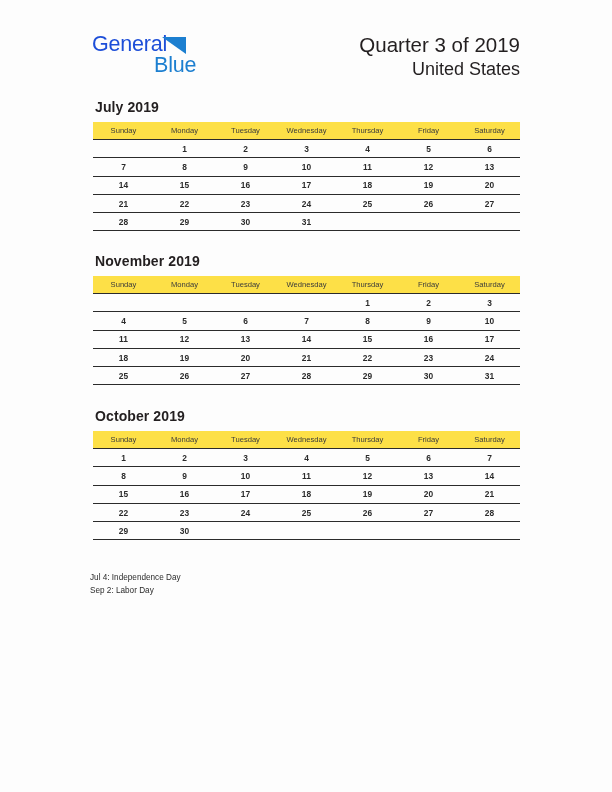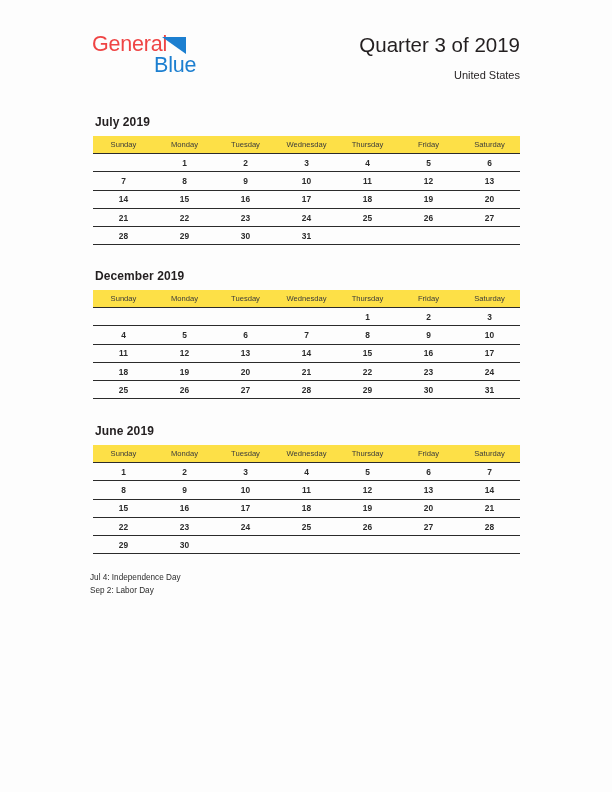--- a/index.html
+++ b/index.html
@@ -33,21 +33,21 @@
   }
   .logo-row1 {
     position: relative;
     height: 24px;
   }
   .logo-general {
     position: absolute;
     left: 0; top: 0;
     font-size: 21.5px;
     letter-spacing: -0.2px;
-    color: #ef4444;
+    color: #1d4ed8;
     font-family: "Liberation Sans", sans-serif;
   }
   .logo-triangle {
     position: absolute;
     left: 70px;
     top: 3px;
     width: 0; height: 0;
     border-top: 17px solid #1c7fd0;
     border-left: 24px solid transparent;
   }
@@ -67,41 +67,41 @@
     top: 33px;
     text-align: right;
     line-height: 1.18;
   }
   .title-main {
     font-size: 20.5px;
     color: #231f20;
     white-space: nowrap;
   }
   .title-sub {
-    font-size: 11px;
+    font-size: 18px;
     color: #231f20;
     white-space: nowrap;
-    margin-top: 12px;
+    margin-top: 2px;
   }
 
   
   .month-block {
     position: absolute;
     left: 93px;
     width: 427px;
   }
   #month-0 { top: 99px; }
   #month-1 { top: 253px; }
   #month-2 { top: 408px; }
 
   .month-title {
-    font-size: 12px;
+    font-size: 14px;
     font-weight: bold;
     color: #231f20;
-    margin: 16px 0 7px 2px;
+    margin: 0 0 7px 2px;
     letter-spacing: 0.1px;
   }
 
   table.cal {
     width: 427px;
     border-collapse: collapse;
     table-layout: fixed;
   }
   table.cal th {
     background: #fde047;
@@ -221,21 +221,21 @@
           <td>31</td>
           <td class="empty"></td>
           <td class="empty"></td>
           <td class="empty"></td>
         </tr>
       </tbody>
   </table>
 </div>
 
 <div class="month-block" id="month-1">
-  <div class="month-title">December 2019</div>
+  <div class="month-title">November 2019</div>
   <table class="cal">
     <thead>
         <tr>
           <th>Sunday</th>
           <th>Monday</th>
           <th>Tuesday</th>
           <th>Wednesday</th>
           <th>Thursday</th>
           <th>Friday</th>
           <th>Saturday</th>
@@ -285,21 +285,21 @@
           <td>28</td>
           <td>29</td>
           <td>30</td>
           <td>31</td>
         </tr>
       </tbody>
   </table>
 </div>
 
 <div class="month-block" id="month-2">
-  <div class="month-title">June 2019</div>
+  <div class="month-title">October 2019</div>
   <table class="cal">
     <thead>
         <tr>
           <th>Sunday</th>
           <th>Monday</th>
           <th>Tuesday</th>
           <th>Wednesday</th>
           <th>Thursday</th>
           <th>Friday</th>
           <th>Saturday</th>

